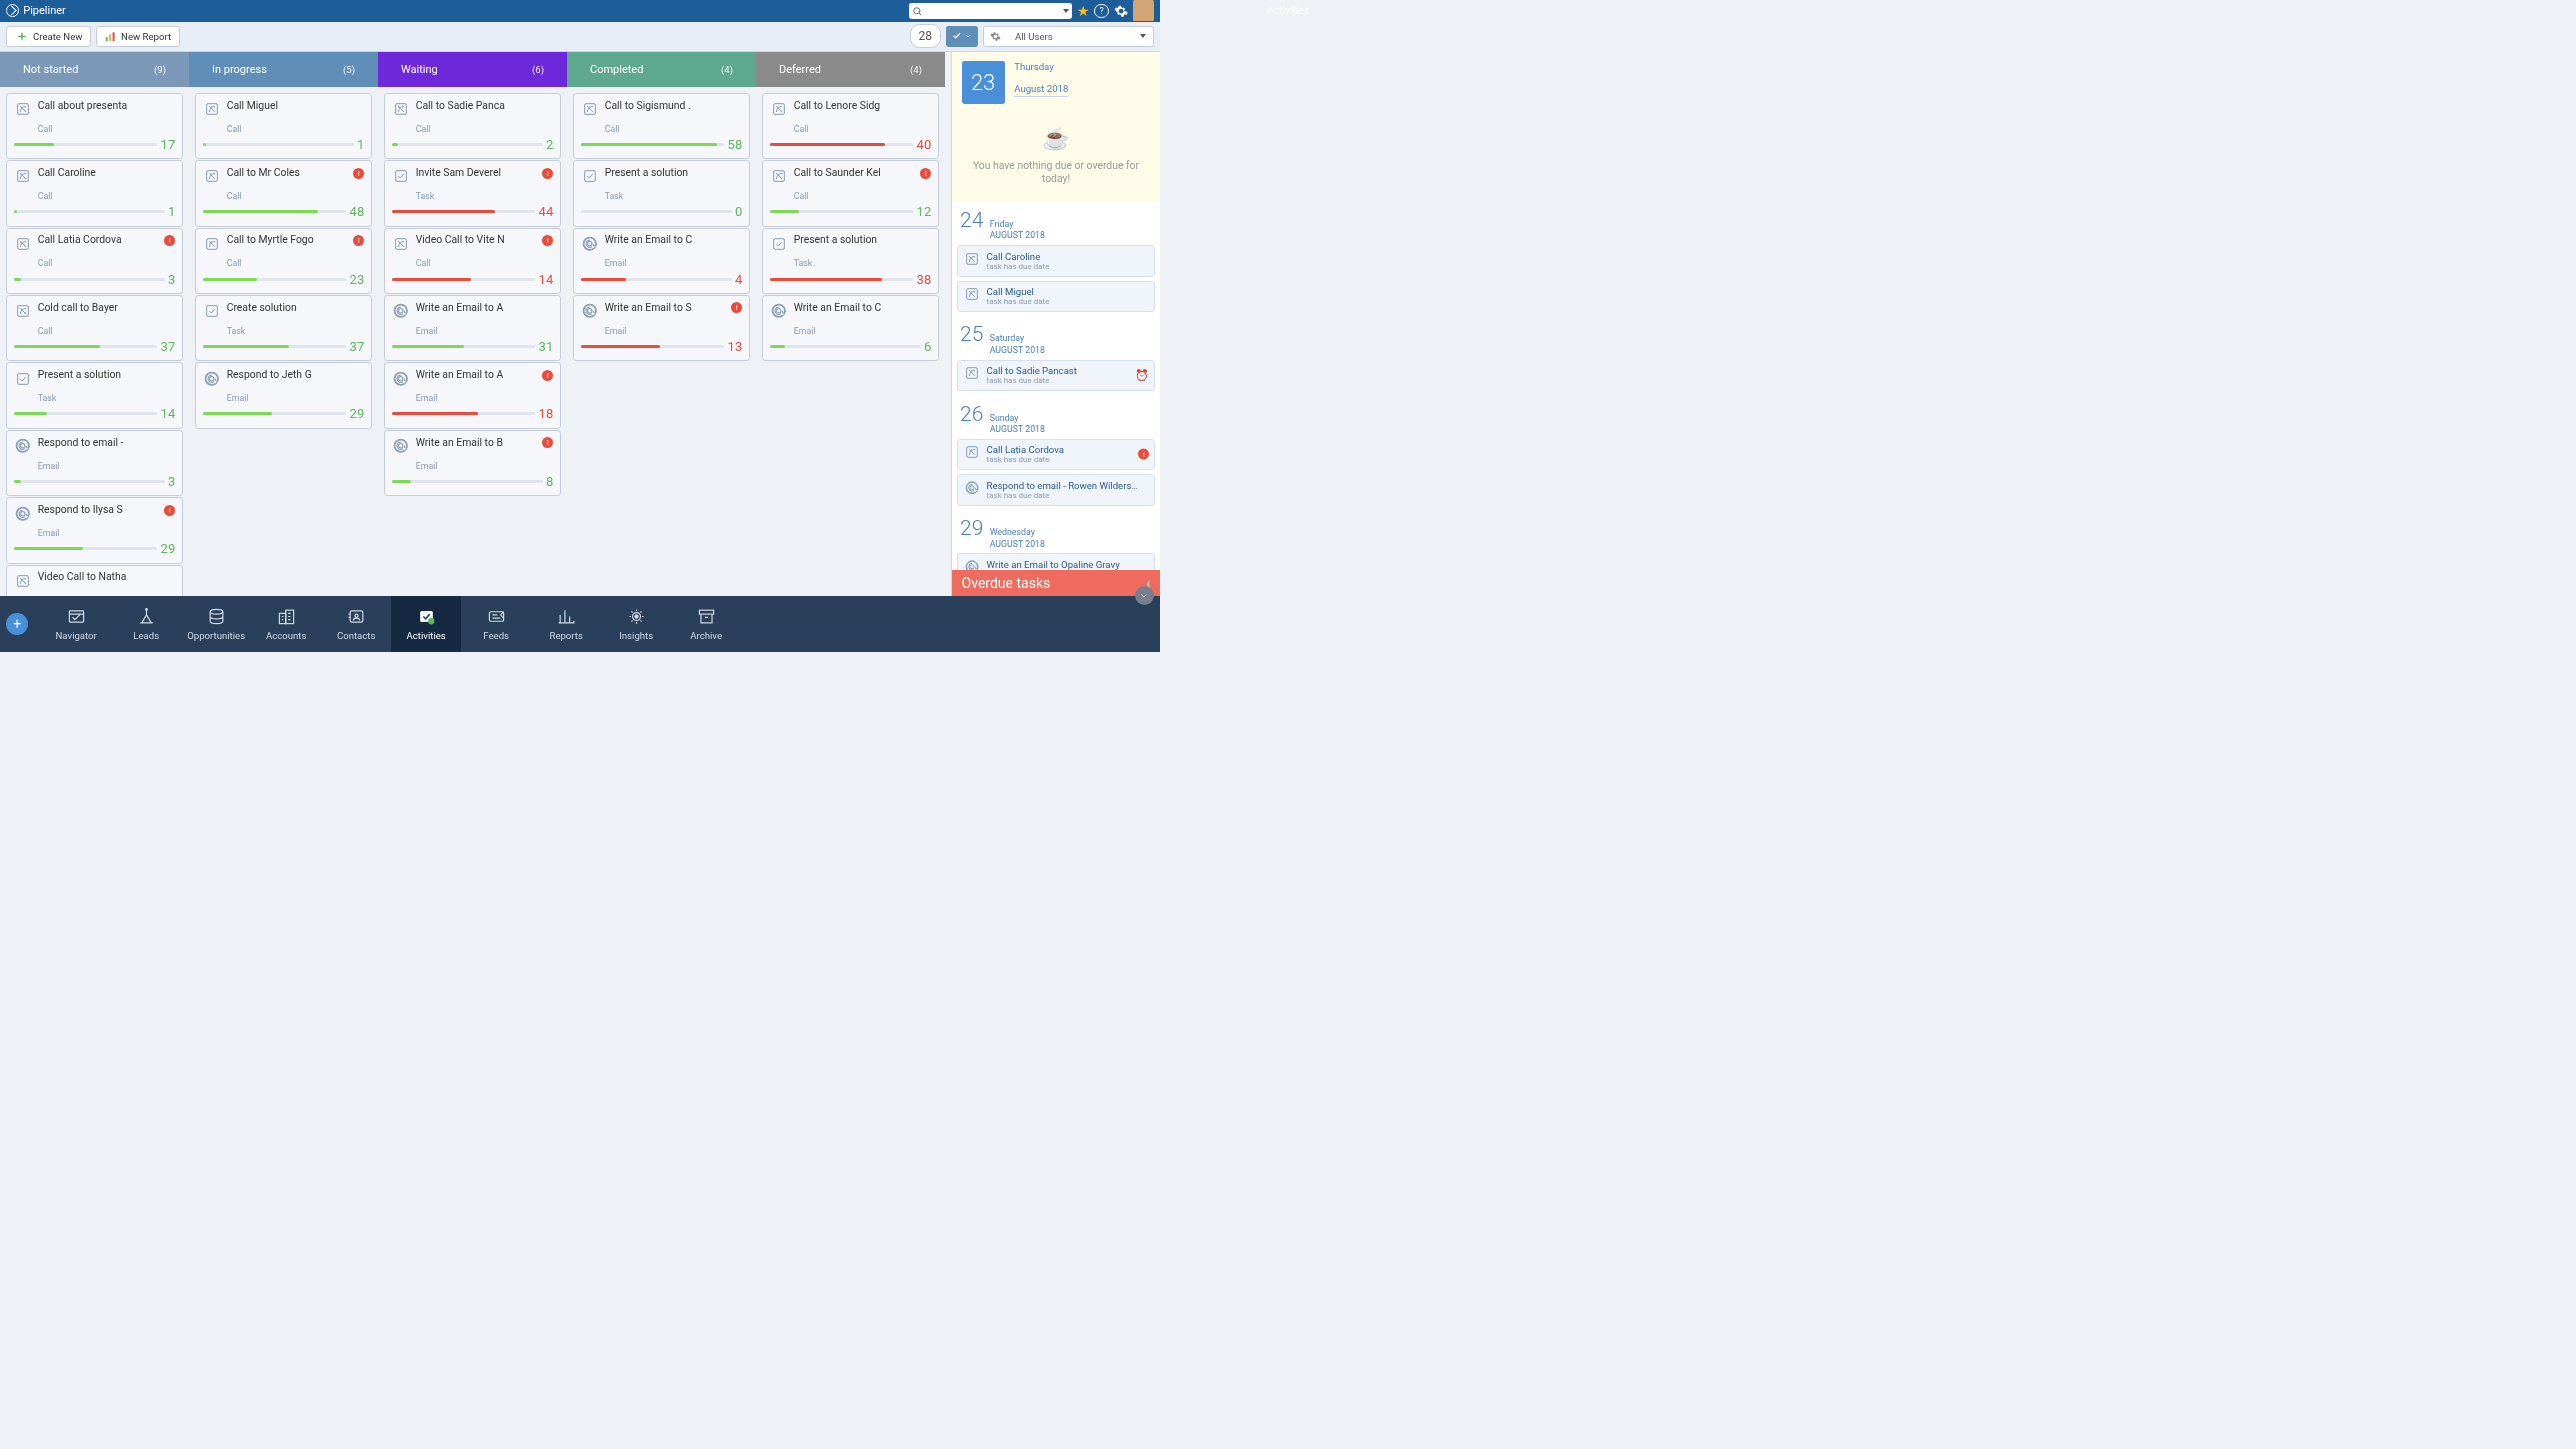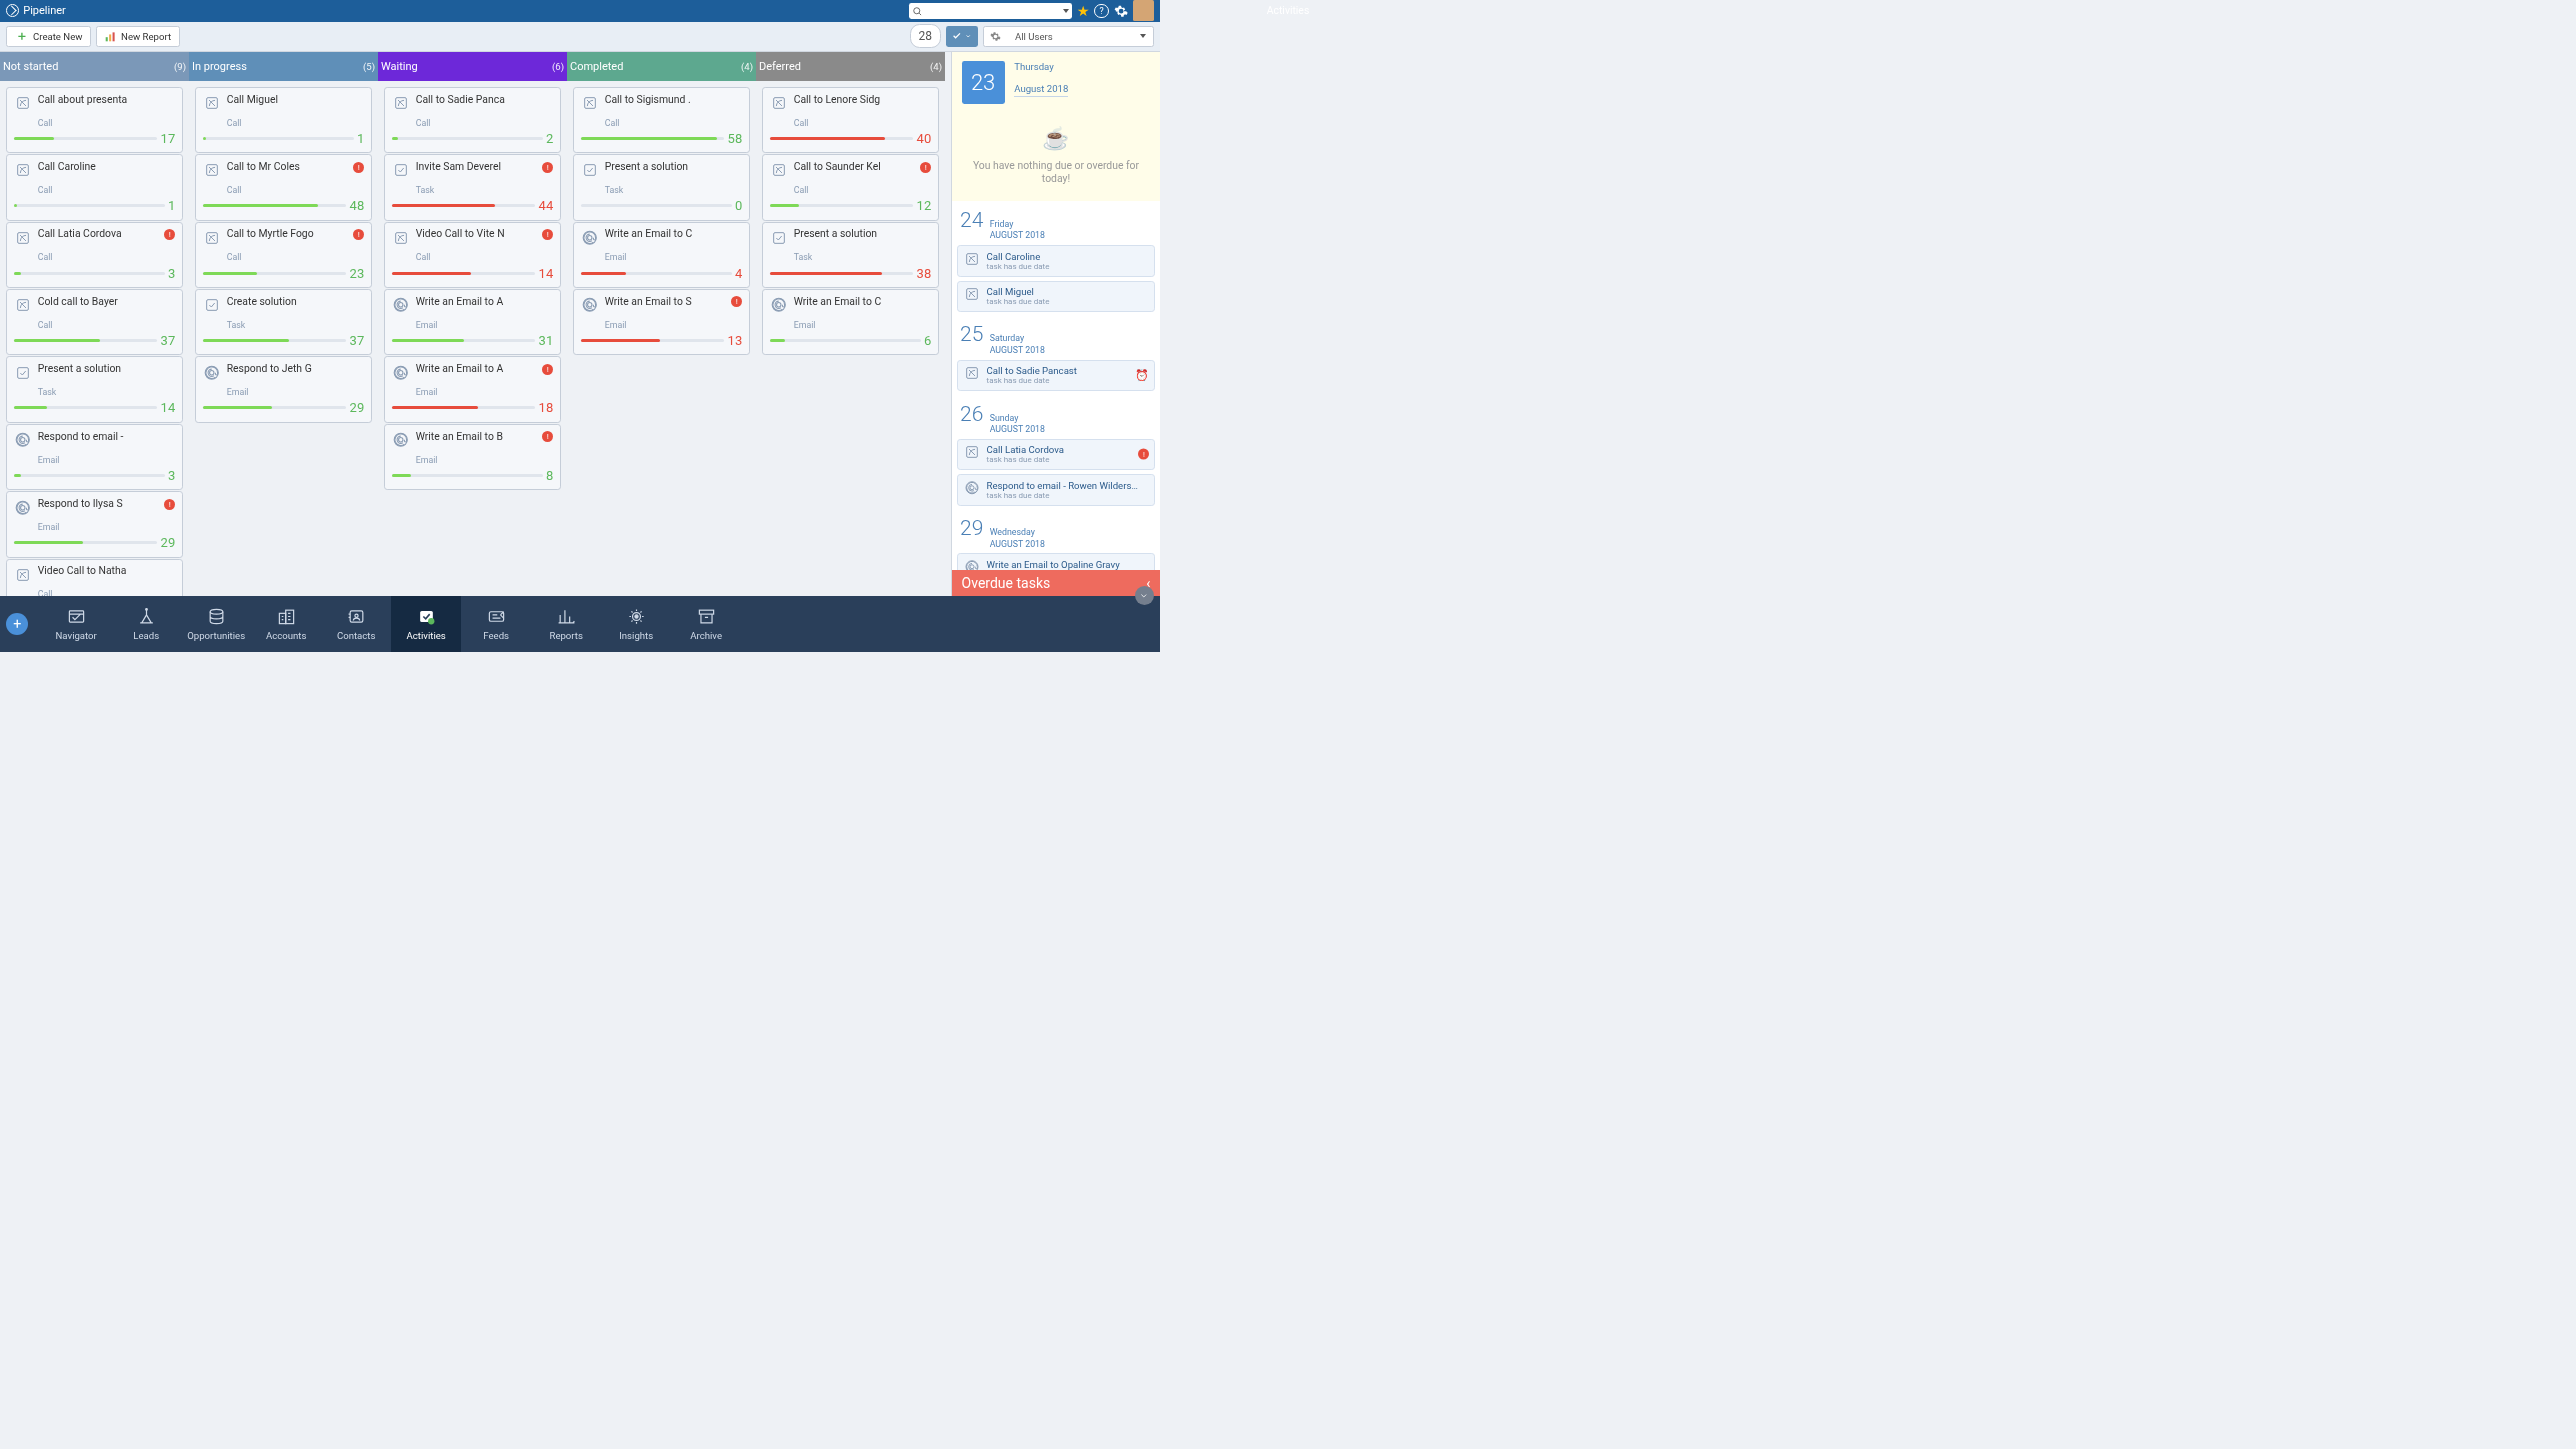--- a/index.html
+++ b/index.html
@@ -29,21 +29,21 @@
 .report-icon{width:11px;height:11px;display:inline-block}
 .toolbar-right{margin-left:auto;display:flex;align-items:center;gap:4.8px}
 .pill{background:#fff;border:0.8px solid #c5cdd8;border-radius:9.6px;padding:4px 8px;font-size:12px;color:#555}
 .check-btn{background:#5f8fb8;color:#fff;height:21px;width:32px;border-radius:2.4px;display:flex;align-items:center;justify-content:center;gap:3.2px;cursor:pointer}
 .user-filter{background:#fff;border:0.8px solid #c5cdd8;border-radius:2.4px;height:21px;padding:0 6.4px;display:flex;align-items:center;gap:14px;font-size:9.6px;color:#555;cursor:pointer;width:171px}
 
 
 .main{flex:1;display:flex;overflow:hidden}
 .board{flex:1;display:flex;overflow-x:auto}
 .col{width:189px;display:flex;flex-direction:column}
-.col-header{height:29px;display:flex;align-items:center;justify-content:space-between;padding:0 3px;color:#fff;font-size:11px}
+.col-header{height:35px;display:flex;align-items:center;justify-content:space-between;padding:0 23px;color:#fff;font-size:11px}
 .col-count{font-size:9.6px;opacity:.9}
 .col-body{flex:1;padding:6.4px;overflow-y:auto;display:flex;flex-direction:column;gap:1px}
 .h-notstarted{background:#7b98b8}
 .h-inprogress{background:#5f8fb8}
 .h-waiting{background:#6d28d9}
 .h-completed{background:#5da88f}
 .h-deferred{background:#8a8a8a}
 
 .card{background:#f5f7fa;border:0.8px solid #c5cdd8;border-radius:3.2px;padding:4.8px 6.4px 6.4px 6.4px;cursor:pointer;position:relative}
 .card-row{display:flex;align-items:flex-start;gap:6.4px}

